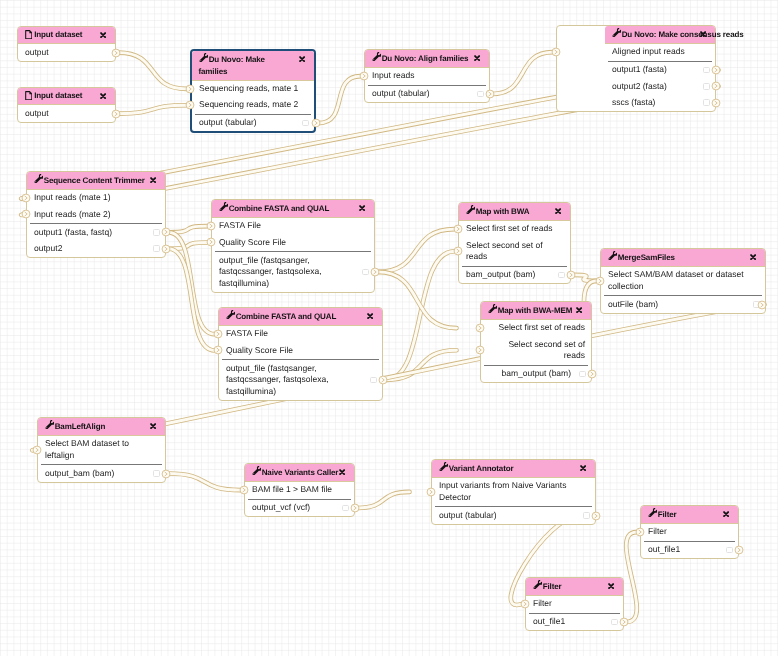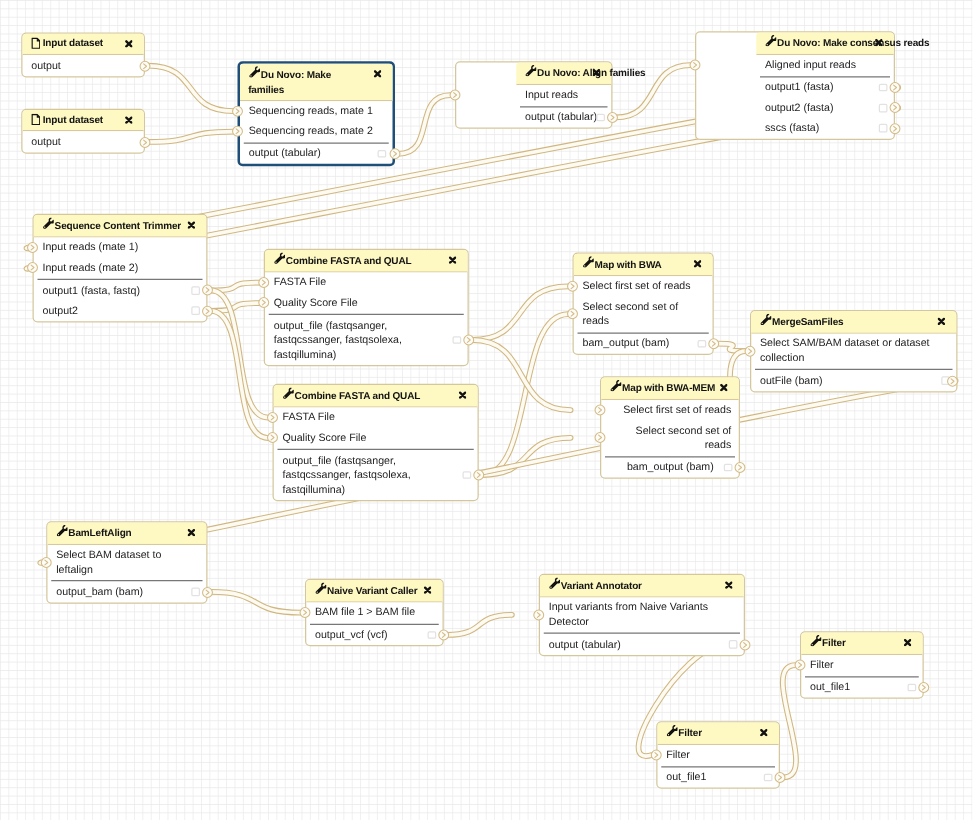--- a/index.html
+++ b/index.html
@@ -10,21 +10,21 @@
        text-rendering:geometricPrecision;}
   #canvas{position:relative;width:778px;height:656px;overflow:hidden;
     background-color:#ffffff;
   }
   #wires{position:absolute;left:0;top:0;width:778px;height:656px;pointer-events:none;}
   .wire-outer{fill:none;stroke:#d0b781;stroke-width:4.6;stroke-linecap:round;}
   .wire-inner{fill:none;stroke:#fdfaf1;stroke-width:2.9;stroke-linecap:round;}
   .node{position:absolute;background:#fff;border:1px solid #d5c79c;
      border-radius:4px;box-sizing:border-box;}
   .node.sel{border:2px solid #1f4e79;}
-  .nhead{position:relative;background:#fef9c3;color:#121212;font-weight:bold;-webkit-font-smoothing:antialiased;
+  .nhead{position:relative;background:#f9a8d4;color:#121212;font-weight:bold;-webkit-font-smoothing:antialiased;
      padding:2.3px 19.4px 2.3px 6.5px;border-radius:3px 3px 0 0;
      border-bottom:1px solid #d8c89c;line-height:11.8px;font-size:8px;letter-spacing:-0.12px;}
   .nhead .ttl{display:inline;}
   .nhead,.row{white-space:nowrap;}
   .nhead .xbtn{position:absolute;right:9.3px;top:5.1px;width:6.2px;height:6.2px;
      line-height:0;font-size:0;}
   .nhead .xbtn svg{display:block;}
   .wicon{display:inline-block;width:8px;height:8px;vertical-align:-0.5px;margin-right:2.2px;}
   .wicon.file-icon{width:7.5px;height:9.4px;vertical-align:-1.6px;margin-right:2.2px;}
   .nbody{position:relative;}
@@ -157,21 +157,21 @@
           <path d="M3.9 3.1 L6.2 5 L3.9 6.9" fill="none" stroke="#d4bb87" stroke-width="0.85" stroke-linecap="round" stroke-linejoin="round"></path>
         </svg>
       </span>
       <span class="term" style="left: 118.5px; top: 67.125px;">
         <svg viewBox="0 0 10 10" width="10" height="10" aria-hidden="true">
           <circle cx="5" cy="5" r="3.95" fill="#fefcf6" stroke="#d4bb87" stroke-width="0.85"></circle>
           <path d="M3.9 3.1 L6.2 5 L3.9 6.9" fill="none" stroke="#d4bb87" stroke-width="0.85" stroke-linecap="round" stroke-linejoin="round"></path>
         </svg>
       </span>
     </div>
-    <div class="node" id="node-du-novo-align-families" style="left: 364px; top: 49px; width: 126px; padding-left: 48px;">
+    <div class="node" id="node-du-novo-align-families" style="left: 364px; top: 49px; width: 126px;">
       <div class="nhead"><span class="ttl"><span class="wicon wrench-icon"><svg viewBox="0 0 512 512" width="9" height="9" aria-hidden="true">
               <path fill="currentColor" d="M507.7 109.6c-2.7-9.5-14.9-12.3-21.9-5.3l-76.5 76.5-59.2-9.9-9.9-59.2 76.5-76.5c7-7 4-19.2-5.5-21.9C391-2.9 369.5-1.8 348.5 6 306 23.4 279 65.6 280.1 111.3c.6 20.1 5.2 37.3 4 46.4-1.1 8.6-4.9 14.9-12.7 22.7L52.4 395.6c-30.6 30.6-31.4 80-1.8 109.6 29.7 29.7 79.1 28.9 109.7-1.7l215.3-219c7.5-7.4 13.7-11.2 22-12.3 9.4-1.2 27.1 3.4 47.6 4 45.6 1 87.8-26 105.2-68.5 7.8-21.1 8.9-42.6 7.3-98.1zM101.5 471c-16.3 0-29.5-13.2-29.5-29.5S85.2 412 101.5 412s29.5 13.2 29.5 29.5S117.8 471 101.5 471z"></path>
             </svg></span><span>Du Novo: Align families</span></span><span class="xbtn">
           <svg viewBox="0 0 10 10" width="6.2" height="6.2" aria-hidden="true">
             <path fill="none" stroke="currentColor" stroke-width="3" stroke-linecap="round" d="M1.7 1.7 L8.3 8.3 M8.3 1.7 L1.7 8.3"></path>
           </svg>
         </span></div>
       <div class="nbody">
         <div class="row in"><span>Input reads</span></div>
         <div class="sep"></div>
@@ -450,21 +450,21 @@
       <span class="term" style="left: 122.5px; top: 50.5469px;">
         <svg viewBox="0 0 10 10" width="10" height="10" aria-hidden="true">
           <circle cx="5" cy="5" r="3.95" fill="#fefcf6" stroke="#d4bb87" stroke-width="0.85"></circle>
           <path d="M3.9 3.1 L6.2 5 L3.9 6.9" fill="none" stroke="#d4bb87" stroke-width="0.85" stroke-linecap="round" stroke-linejoin="round"></path>
         </svg>
       </span>
     </div>
     <div class="node" id="node-naive-variant-caller" style="left: 244px; top: 463px; width: 111px;">
       <div class="nhead"><span class="ttl"><span class="wicon wrench-icon"><svg viewBox="0 0 512 512" width="9" height="9" aria-hidden="true">
               <path fill="currentColor" d="M507.7 109.6c-2.7-9.5-14.9-12.3-21.9-5.3l-76.5 76.5-59.2-9.9-9.9-59.2 76.5-76.5c7-7 4-19.2-5.5-21.9C391-2.9 369.5-1.8 348.5 6 306 23.4 279 65.6 280.1 111.3c.6 20.1 5.2 37.3 4 46.4-1.1 8.6-4.9 14.9-12.7 22.7L52.4 395.6c-30.6 30.6-31.4 80-1.8 109.6 29.7 29.7 79.1 28.9 109.7-1.7l215.3-219c7.5-7.4 13.7-11.2 22-12.3 9.4-1.2 27.1 3.4 47.6 4 45.6 1 87.8-26 105.2-68.5 7.8-21.1 8.9-42.6 7.3-98.1zM101.5 471c-16.3 0-29.5-13.2-29.5-29.5S85.2 412 101.5 412s29.5 13.2 29.5 29.5S117.8 471 101.5 471z"></path>
-            </svg></span><span>Naive Variant Caller</span></span><span class="xbtn">
+            </svg></span><span>Naive Variants Caller</span></span><span class="xbtn">
           <svg viewBox="0 0 10 10" width="6.2" height="6.2" aria-hidden="true">
             <path fill="none" stroke="currentColor" stroke-width="3" stroke-linecap="round" d="M1.7 1.7 L8.3 8.3 M8.3 1.7 L1.7 8.3"></path>
           </svg>
         </span></div>
       <div class="nbody">
         <div class="row in"><span>BAM file 1 &gt; BAM file</span></div>
         <div class="sep"></div>
         <div class="row out"><span>output_vcf (vcf)</span><span class="osq" style="right: 5px; top: 4.9375px;"></span></div>
       </div>
       <span class="term" style="left: -6.5px; top: 21.0781px;">

